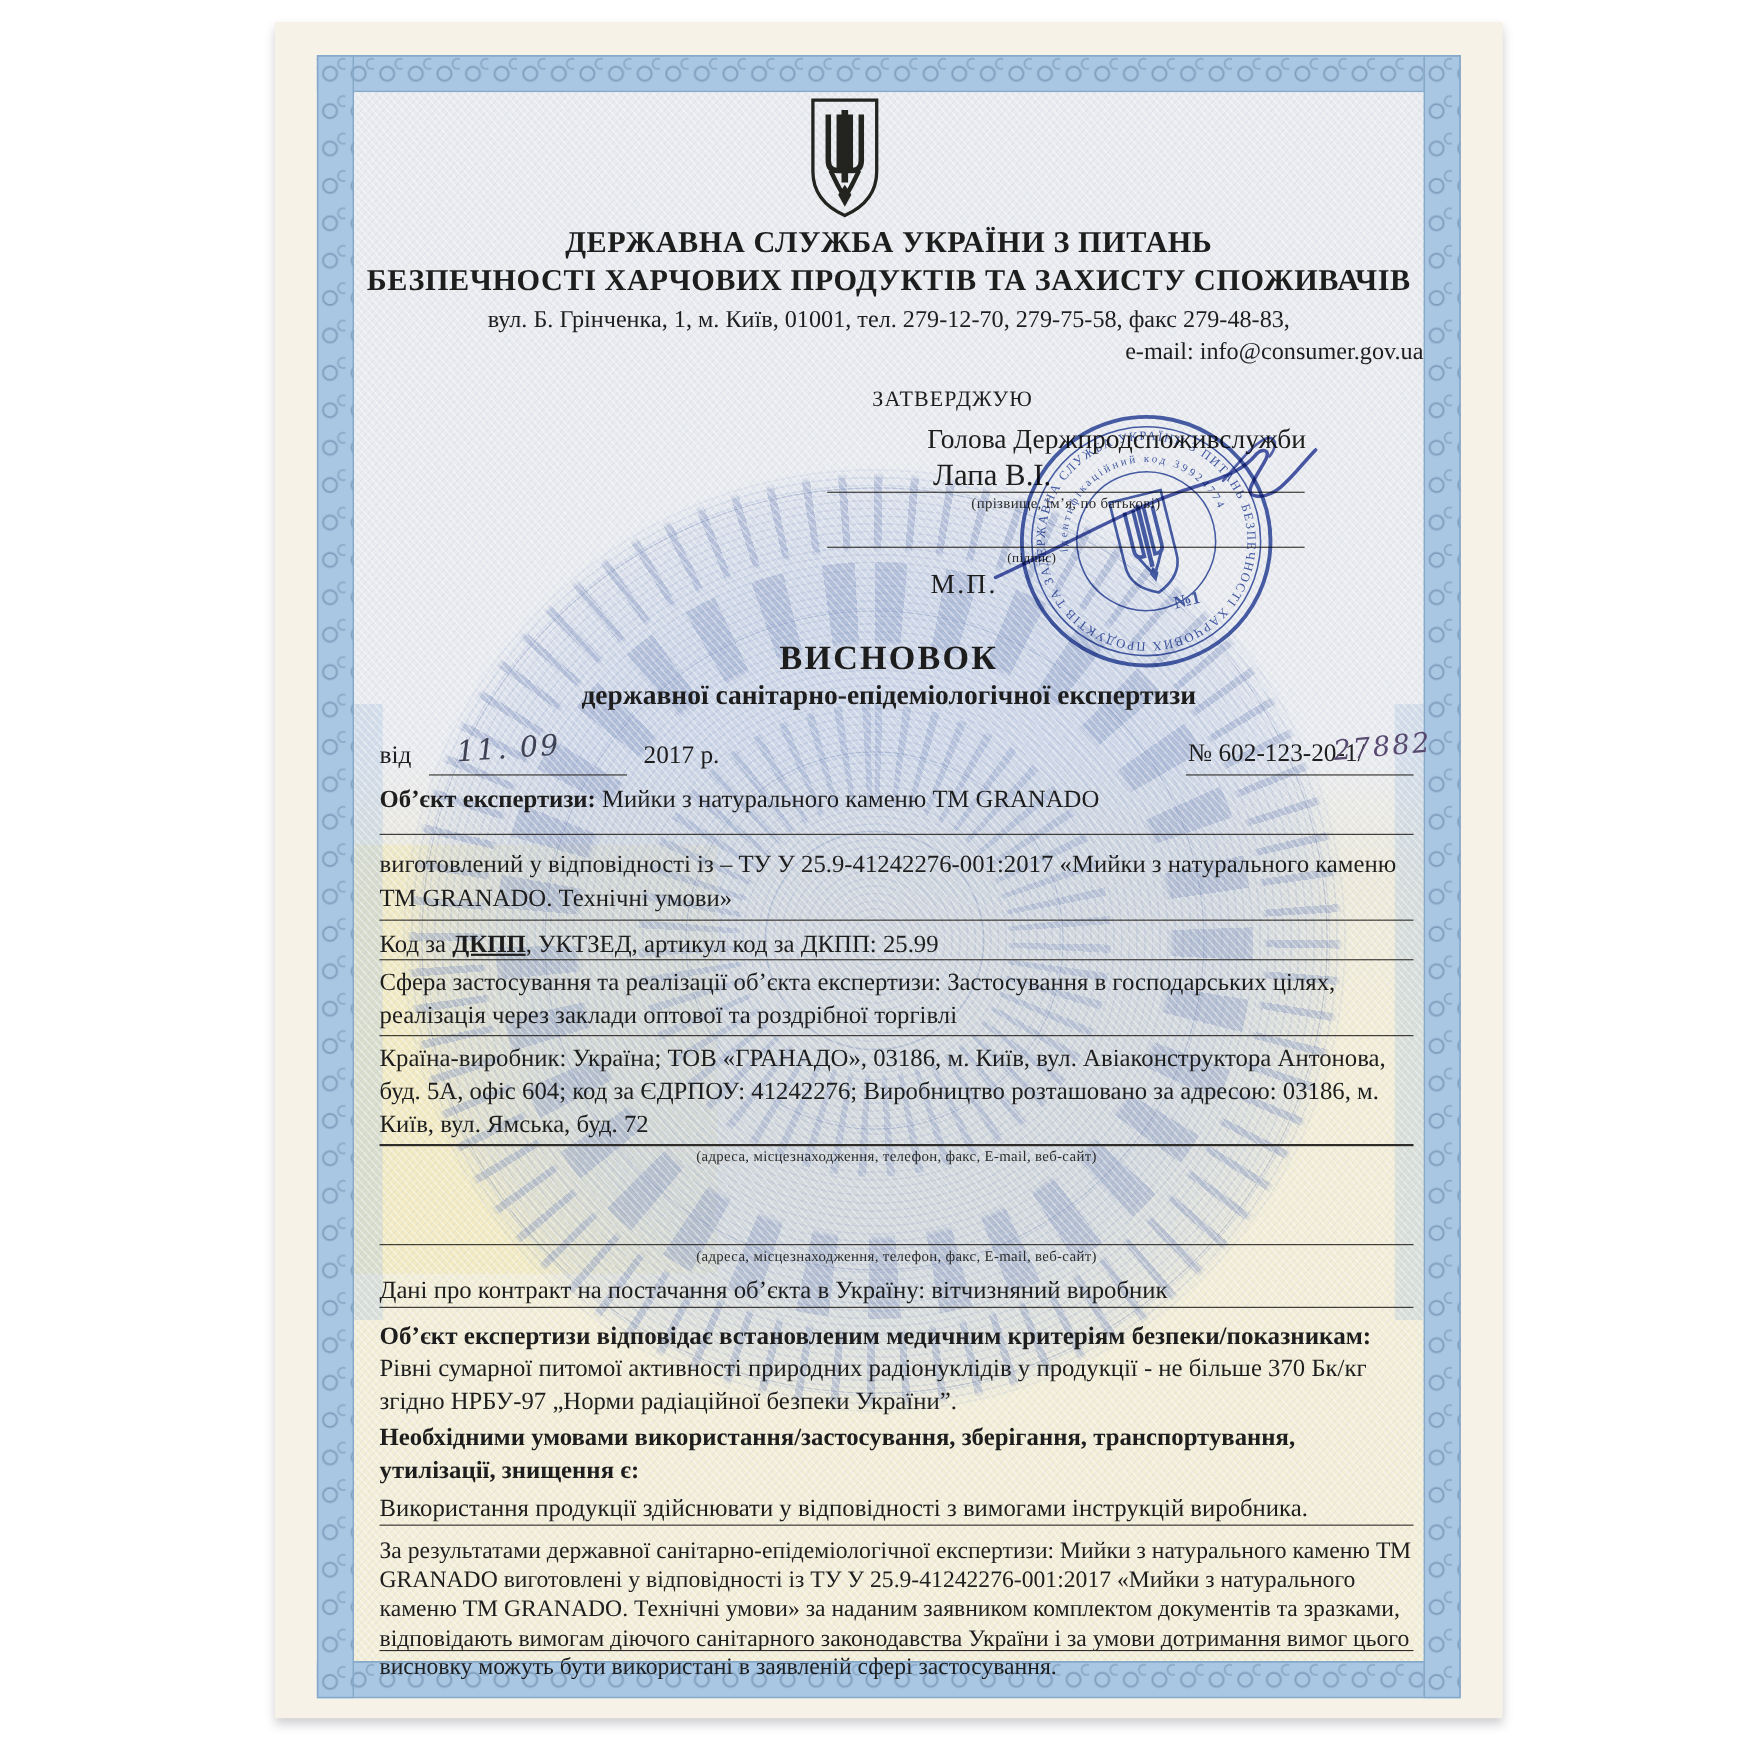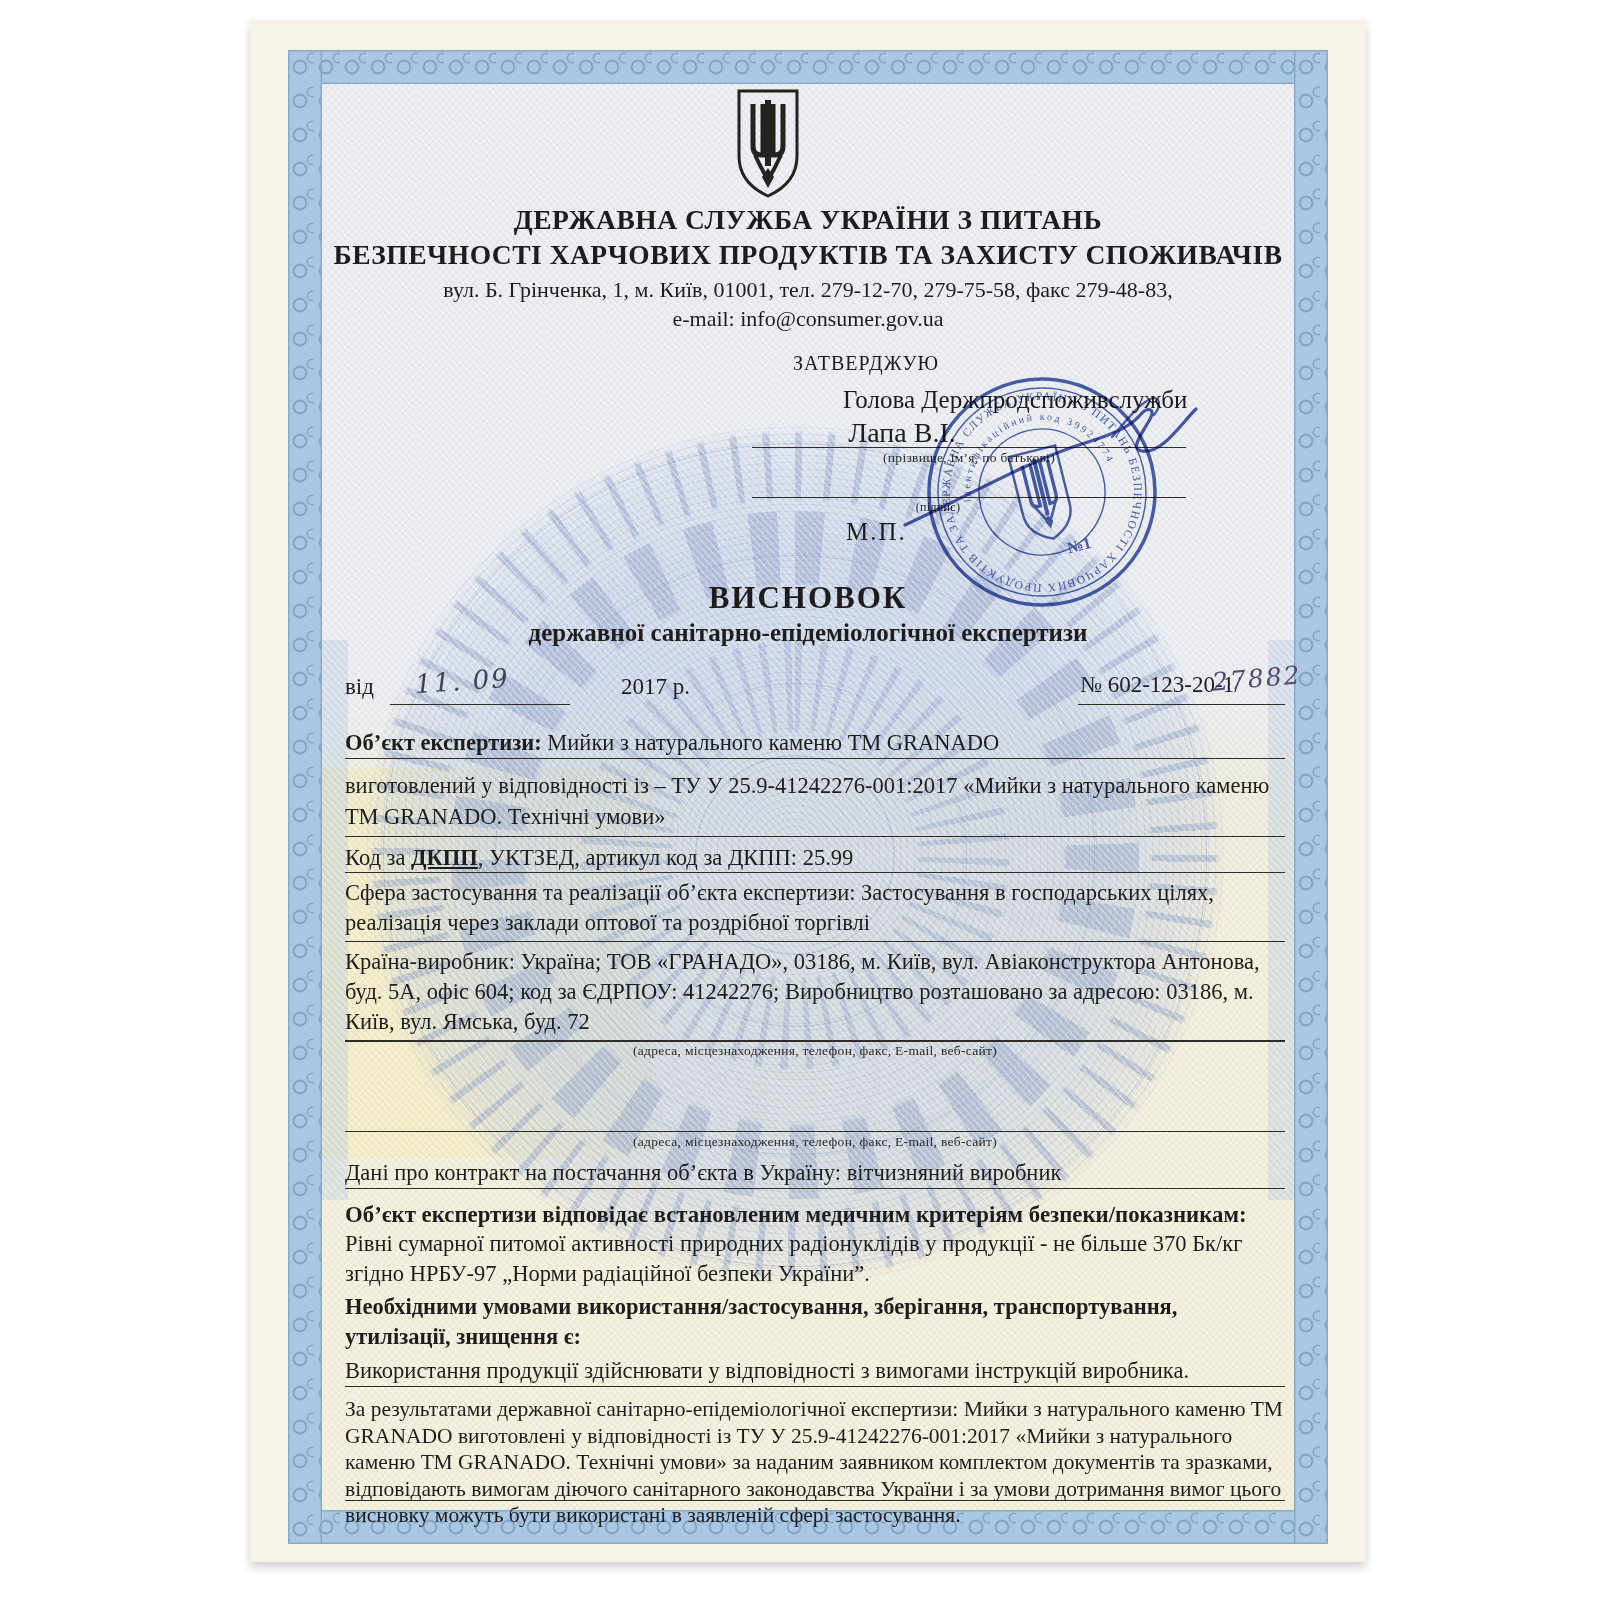--- a/index.html
+++ b/index.html
@@ -99,21 +99,21 @@
       <path d="M52,16 V58 q0,9 -8,9 h-2 V16" fill="none" stroke="#23231f" stroke-width="5"></path>
       <path d="M37,12 V78" fill="none" stroke="#23231f" stroke-width="6"></path>
       <path d="M24,67 Q30,80 37,92 Q44,80 50,67" fill="none" stroke="#23231f" stroke-width="4"></path>
       <path d="M37,80 l6,9 -6,11 -6,-11 Z" fill="#23231f"></path>
     </svg>
   </div>
 
   <div class="abs center h-org b" style="left:322px;top:204px;width:972px;">ДЕРЖАВНА СЛУЖБА УКРАЇНИ З ПИТАНЬ</div>
   <div class="abs center h-org b" style="left:322px;top:239px;width:972px;">БЕЗПЕЧНОСТІ ХАРЧОВИХ ПРОДУКТІВ ТА ЗАХИСТУ СПОЖИВАЧІВ</div>
   <div class="abs center" style="left:322px;top:277px;width:972px;font-size:22px;">вул. Б. Грінченка, 1, м. Київ, 01001, тел. 279-12-70, 279-75-58, факс 279-48-83,</div>
-  <div class="abs center" style="left:322px;top:306px;width:972px;font-size:22px;">e-mail: info@consumer.gov.ua</div>
+  <div class="abs center" style="left:322px;top:306px;width:972px;font-size:22px;text-align:right;">e-mail: info@consumer.gov.ua</div>
 
   <div class="abs" style="left:793px;top:352px;font-size:20px;letter-spacing:1px;">ЗАТВЕРДЖУЮ</div>
   <div class="abs" style="left:843px;top:386px;font-size:25px;">Голова Держпродспоживслужби</div>
   <div class="abs center" style="left:752px;top:417px;width:300px;font-size:28px;">Лапа В.І.</div>
   <div class="hr" style="left:752px;top:447px;width:434px;"></div>
   <div class="abs center cap" style="left:752px;top:450px;width:434px;">(прізвище, ім’я, по батькові)</div>
   <div class="hr" style="left:752px;top:497px;width:434px;"></div>
   <div class="abs cap" style="left:848px;top:500px;width:180px;text-align:center;font-size:12px;font-family:Liberation Serif, serif;">(підпис)</div>
   <div class="abs" style="left:846px;top:518px;font-size:25px;letter-spacing:2px;">М.П.</div>
 
@@ -148,26 +148,26 @@
       <path d="M232,72 C246,56 258,40 270,34 C280,30 282,40 274,50" fill="none" stroke="#2e3f9e" stroke-width="2.4" opacity=".8" stroke-linecap="round"></path>
     </svg>
   </div>
 
   <div class="abs center b" style="left:322px;top:580px;width:972px;font-size:31px;letter-spacing:2px;">ВИСНОВОК</div>
   <div class="abs center b" style="left:322px;top:619px;width:972px;font-size:25px;">державної санітарно-епідеміологічної експертизи</div>
 
   <div class="abs" style="left:345px;top:674px;font-size:23px;">від</div>
   <div class="abs hand" style="left:415px;top:666px;font-size:26px;color:#3f4254;transform:rotate(-4deg);">11. 09</div>
   <div class="hr" style="left:390px;top:704px;width:180px;"></div>
-  <div class="abs" style="left:585px;top:674px;font-size:23px;margin-left:36px;">2017 р.</div>
+  <div class="abs" style="left:585px;top:674px;font-size:23px;">2017 р.</div>
   <div class="abs" style="left:1080px;top:672px;font-size:23px;">№ 602-123-20-1/</div>
   <div class="abs hand" style="left:1212px;top:664px;font-size:25px;color:#57496f;transform:rotate(-5deg);">27882</div>
   <div class="hr" style="left:1078px;top:704px;width:207px;"></div>
 
-  <div class="row" style="top:728px;"><span class="b">Об’єкт експертизи:</span><span> Мийки з натурального каменю ТМ GRANADO</span></div>
+  <div class="row" style="top:712px;"><span class="b">Об’єкт експертизи:</span><span> Мийки з натурального каменю ТМ GRANADO</span></div>
   <div class="hr" style="left:345px;top:758px;width:940px;"></div>
 
   <div class="row" style="top:770px;line-height:31px;">виготовлений у відповідності із  –  ТУ У 25.9-41242276-001:2017 «Мийки з натурального каменю ТМ GRANADO. Технічні умови»</div>
   <div class="hr" style="left:345px;top:836px;width:940px;"></div>
 
   <div class="row" style="top:843px;"><span>Код за </span><span class="inner-ul">ДКПП</span><span>, УКТЗЕД, артикул  код за ДКПП: 25.99</span></div>
   <div class="hr" style="left:345px;top:872px;width:940px;"></div>
 
   <div class="row" style="top:878px;line-height:30px;">Сфера застосування та реалізації об’єкта експертизи:  Застосування в господарських цілях, реалізація через заклади оптової та роздрібної торгівлі</div>
   <div class="hr" style="left:345px;top:941px;width:940px;"></div>

